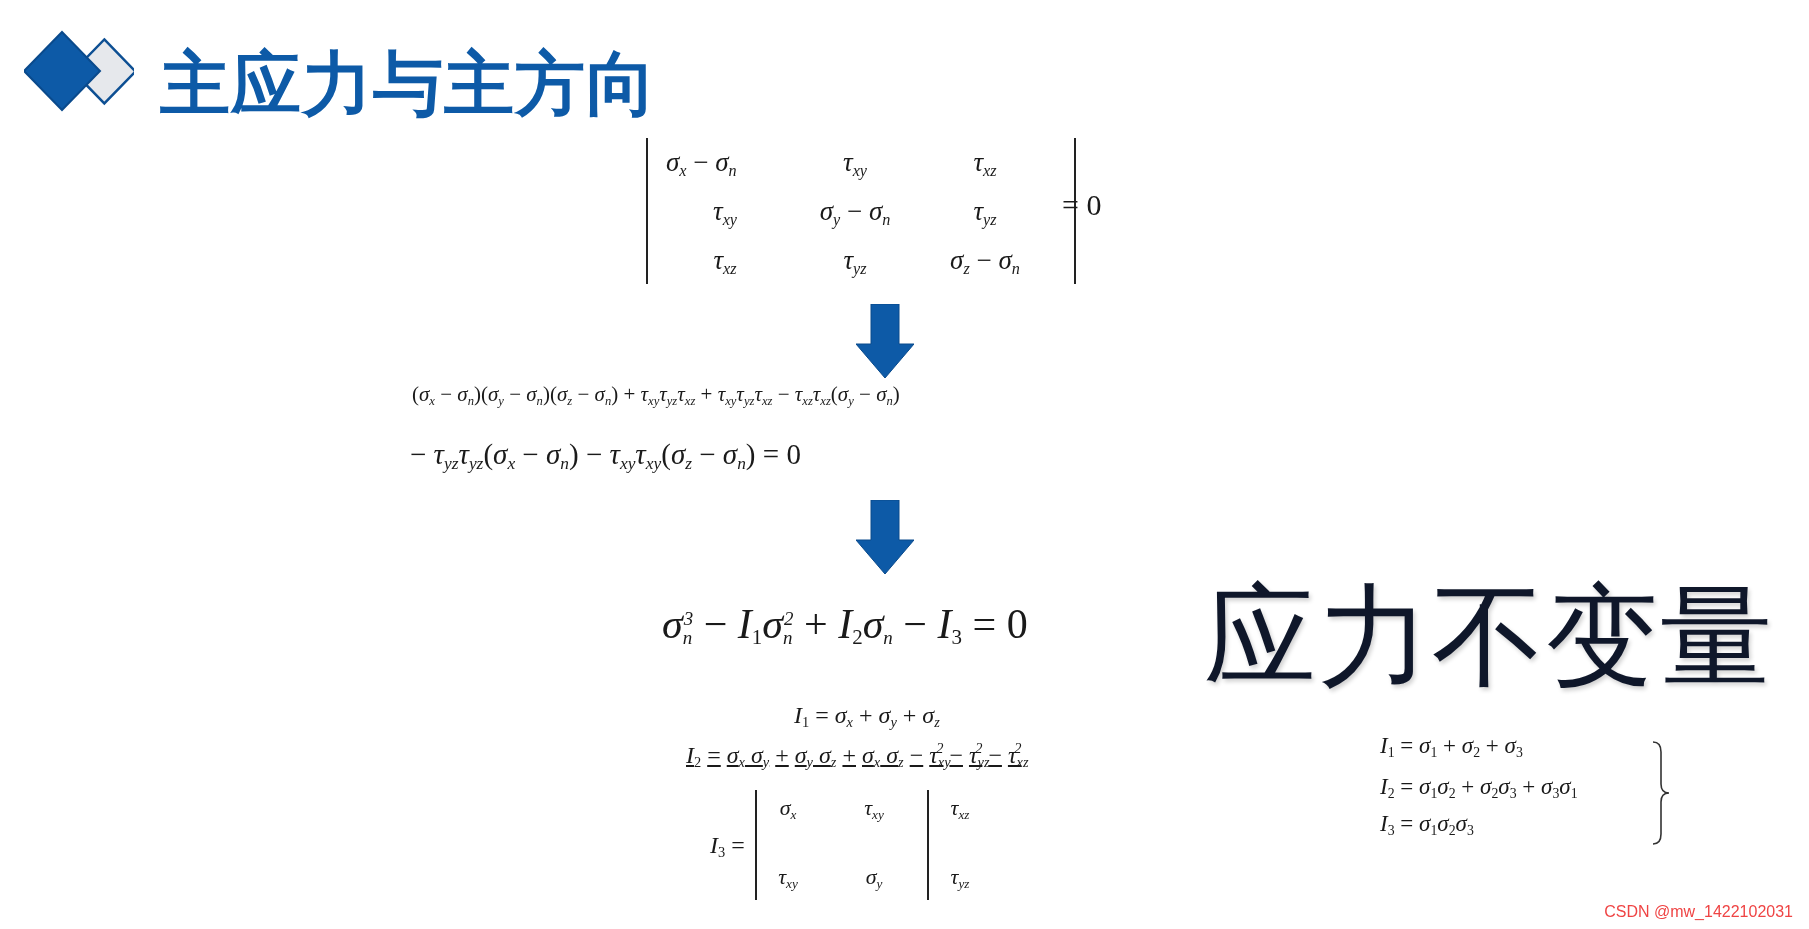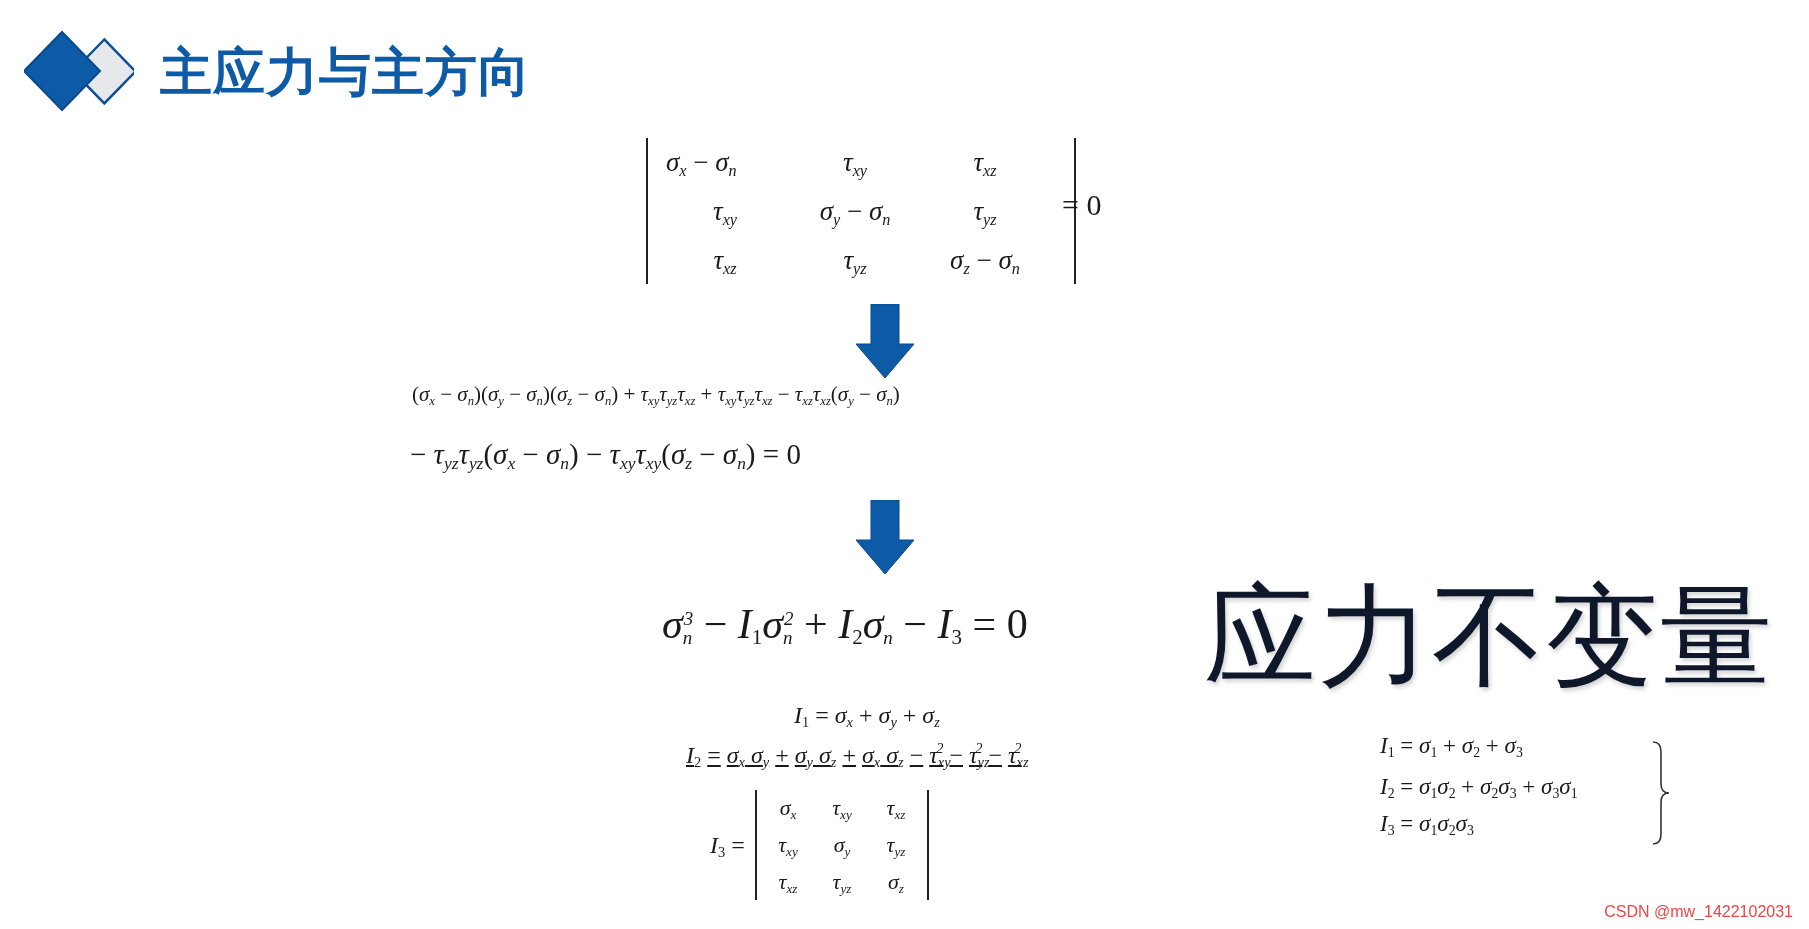--- a/index.html
+++ b/index.html
@@ -14,21 +14,21 @@
   .up { font-style: normal; }
   sub { font-size: 0.6em; vertical-align: -0.3em; line-height: 0; }
   sup { font-size: 0.6em; vertical-align: 0.7em; line-height: 0; }
   .op { font-style: normal; padding: 0 0.25em; }
 
   
   .logo { left: 24px; top: 28px; width: 110px; height: 86px; }
   .title {
     left: 160px; top: 38px;
     font-family: "DejaVu Sans", "Liberation Sans", sans-serif;
-    font-weight: bold; font-size: 52px; letter-spacing: 1px;
+    font-weight: bold; font-size: 70px; letter-spacing: 1px;
     color: #0d5aa7;
   }
 
   
   .det { left: 646px; top: 138px; width: 406px; height: 146px;
          border-left: 2px solid #222; border-right: 2px solid #222; padding-left: 20px; }
   .det-grid { position: absolute; left: 12px; top: 0; width: 390px; height: 146px;
               display: grid; grid-template-columns: 130px 130px 130px; grid-template-rows: 48px 50px 48px;
               font-size: 27px; align-items: center; }
   .det-grid > div { text-align: center; }
@@ -46,21 +46,21 @@
   .char { left: 662px; top: 600px; font-size: 42px; }
 
   
   .inv1 { left: 794px; top: 702px; font-size: 24px; text-align: center; }
   .inv2 { left: 686px; top: 742px; font-size: 24px; text-decoration: underline; }
   .inv3-label { left: 686px; top: 832px; font-size: 24px; margin-left: 24px; }
   .det3 { left: 755px; top: 790px; width: 170px; height: 110px;
           border-left: 2px solid #222; border-right: 2px solid #222; }
   .det3-grid { position: absolute; left: 4px; top: 0; width: 162px; height: 110px;
                display: grid; grid-template-columns: 54px 54px 54px; grid-template-rows: 36px 38px 36px;
-               align-items: center; font-size: 22px; }
+               align-items: center; font-size: 22px; gap: 32px; }
   .det3-grid > div { text-align: center; }
 
   
   .big {
     left: 1204px; top: 562px;
     font-family: "DejaVu Sans", "Liberation Sans", sans-serif;
     font-size: 112px; color: #0f172a; letter-spacing: 2px;
     text-shadow: 2px 3px 4px rgba(0,0,0,0.18);
   }
 

